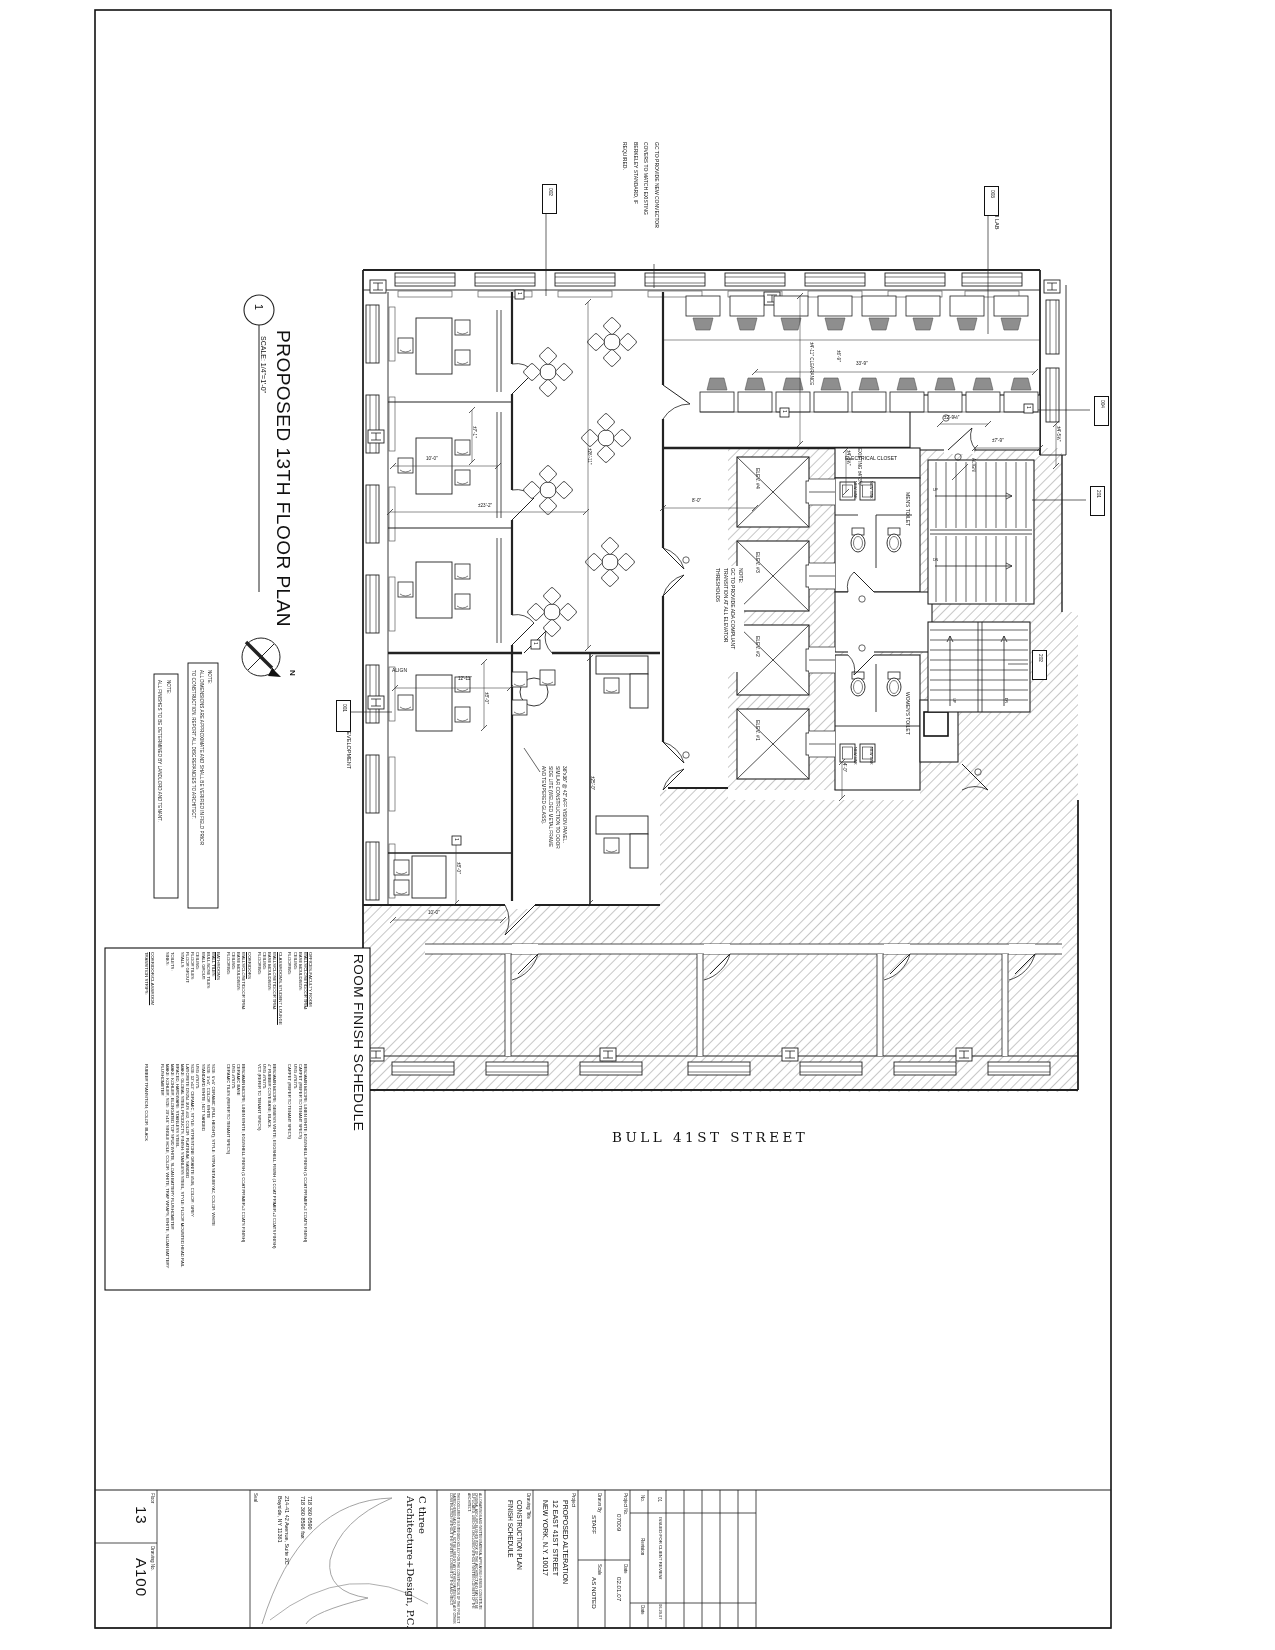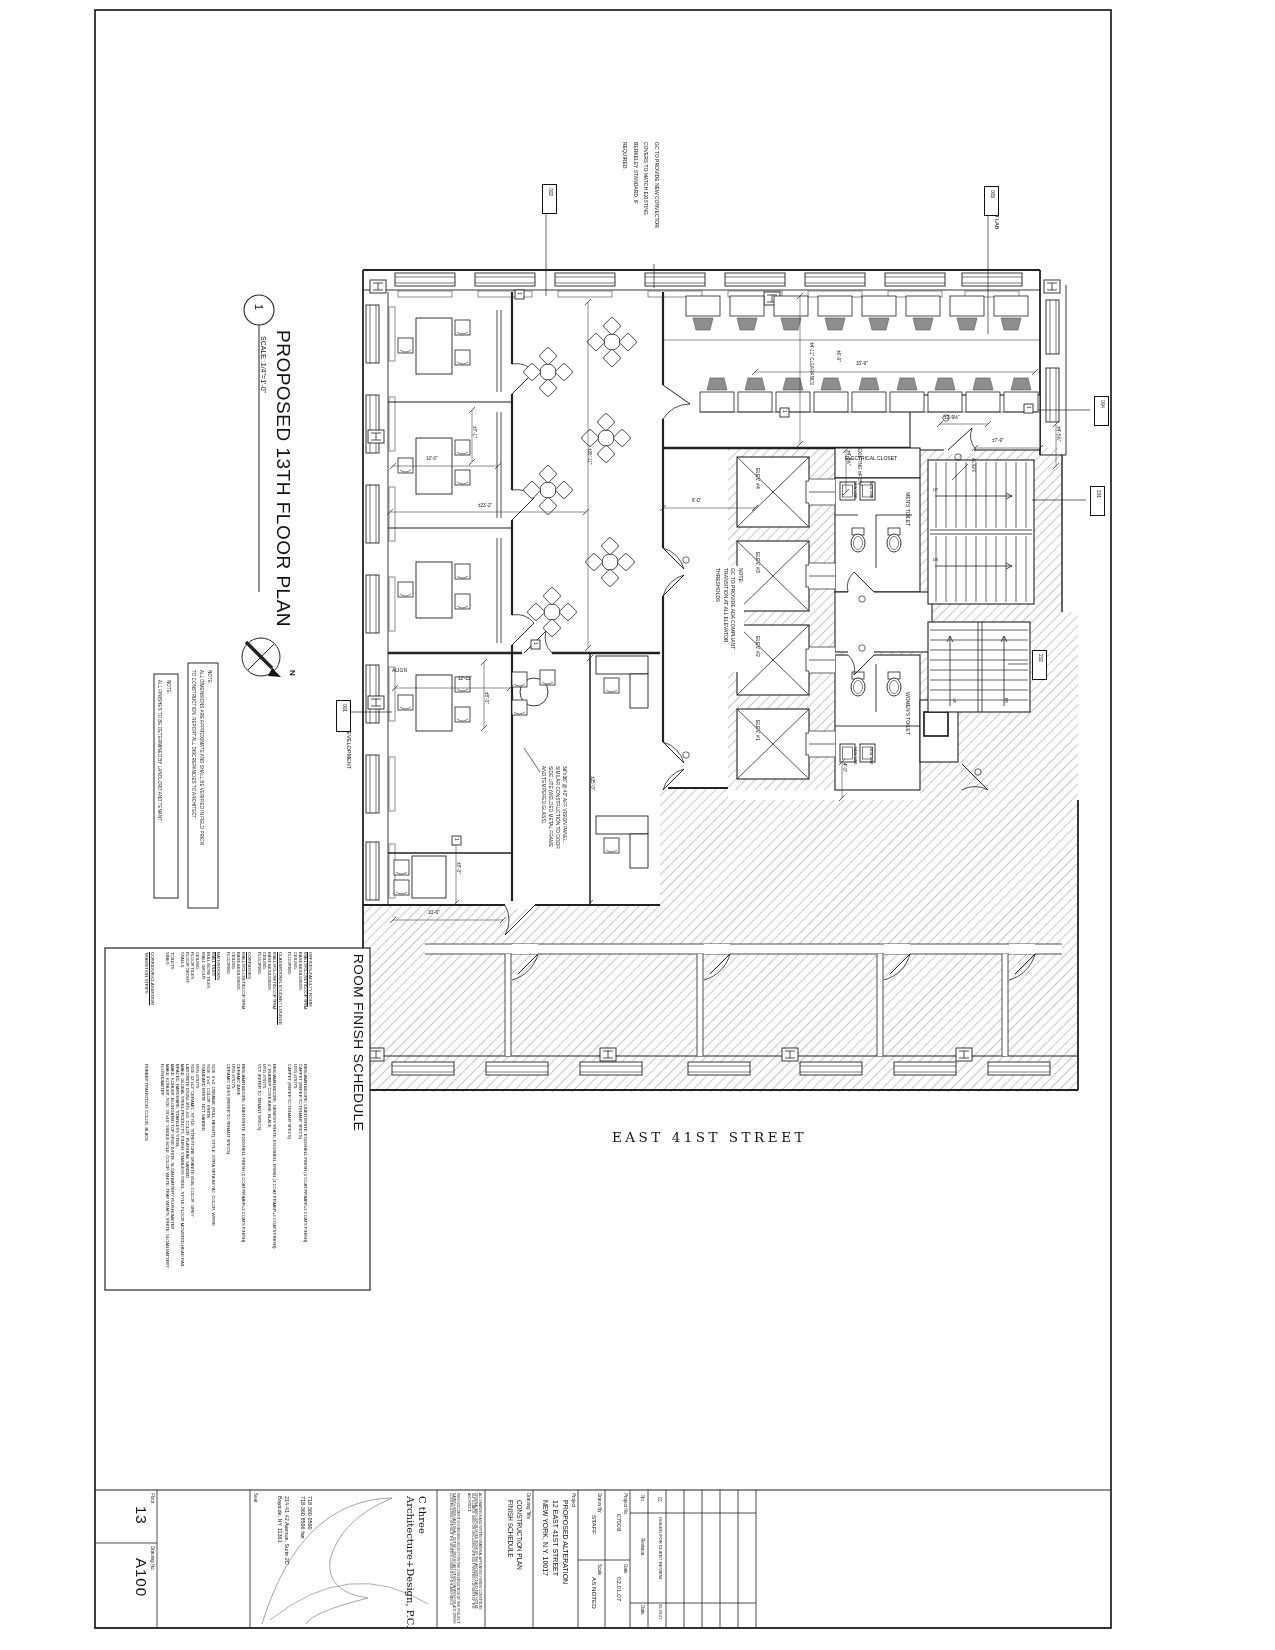--- a/index.html
+++ b/index.html
@@ -563,21 +563,21 @@
       <rect x="452" y="836" width="9" height="9" fill="#fff" stroke="#111" stroke-width="0.8"></rect>
       <rect x="780" y="408" width="9" height="9" fill="#fff" stroke="#111" stroke-width="0.8"></rect>
       <rect x="1024" y="404" width="9" height="9" fill="#fff" stroke="#111" stroke-width="0.8"></rect>
     </svg>
 
   <div class="lbl rot" style="left:265px;top:304px;font-size:11px;">1</div>
   <div class="lbl rot" style="left:294px;top:330px;font-size:19px;letter-spacing:0.5px;">PROPOSED 13TH FLOOR PLAN</div>
   <div class="lbl rot" style="left:267px;top:336px;font-size:7px;">SCALE: 1/4"=1'-0"</div>
   <div class="lbl rot" style="left:296px;top:670px;font-size:8px;font-weight:bold;">N</div>
 
-  <div class="lbl serif" style="left:612px;top:1130px;font-size:13.5px;letter-spacing:3.5px;">EAST 41ST STREET</div>
+  <div class="lbl serif" style="left:612px;top:1130px;font-size:13.5px;letter-spacing:3.5px;">BULL 41ST STREET</div>
 
   <div class="lbl rot" style="left:366px;top:954px;font-size:13.5px;letter-spacing:0.5px;">ROOM FINISH SCHEDULE</div>
   <div id="schedule-body">
       <div class="sch-head">OFFICES-FACULTY ROOM</div>
       <div class="sch-row">
         <span class="sch-label">WALLS/CLOSET/DOOR TRIM:</span>
         <span class="sch-val">BENJAMIN MOORE; LINEN WHITE; EGGSHELL FINISH (1 COAT PRIMER+2 COATS FINISH)</span>
       </div>
       <div class="sch-row">
         <span class="sch-label">BASE MOULDINGS:</span>

